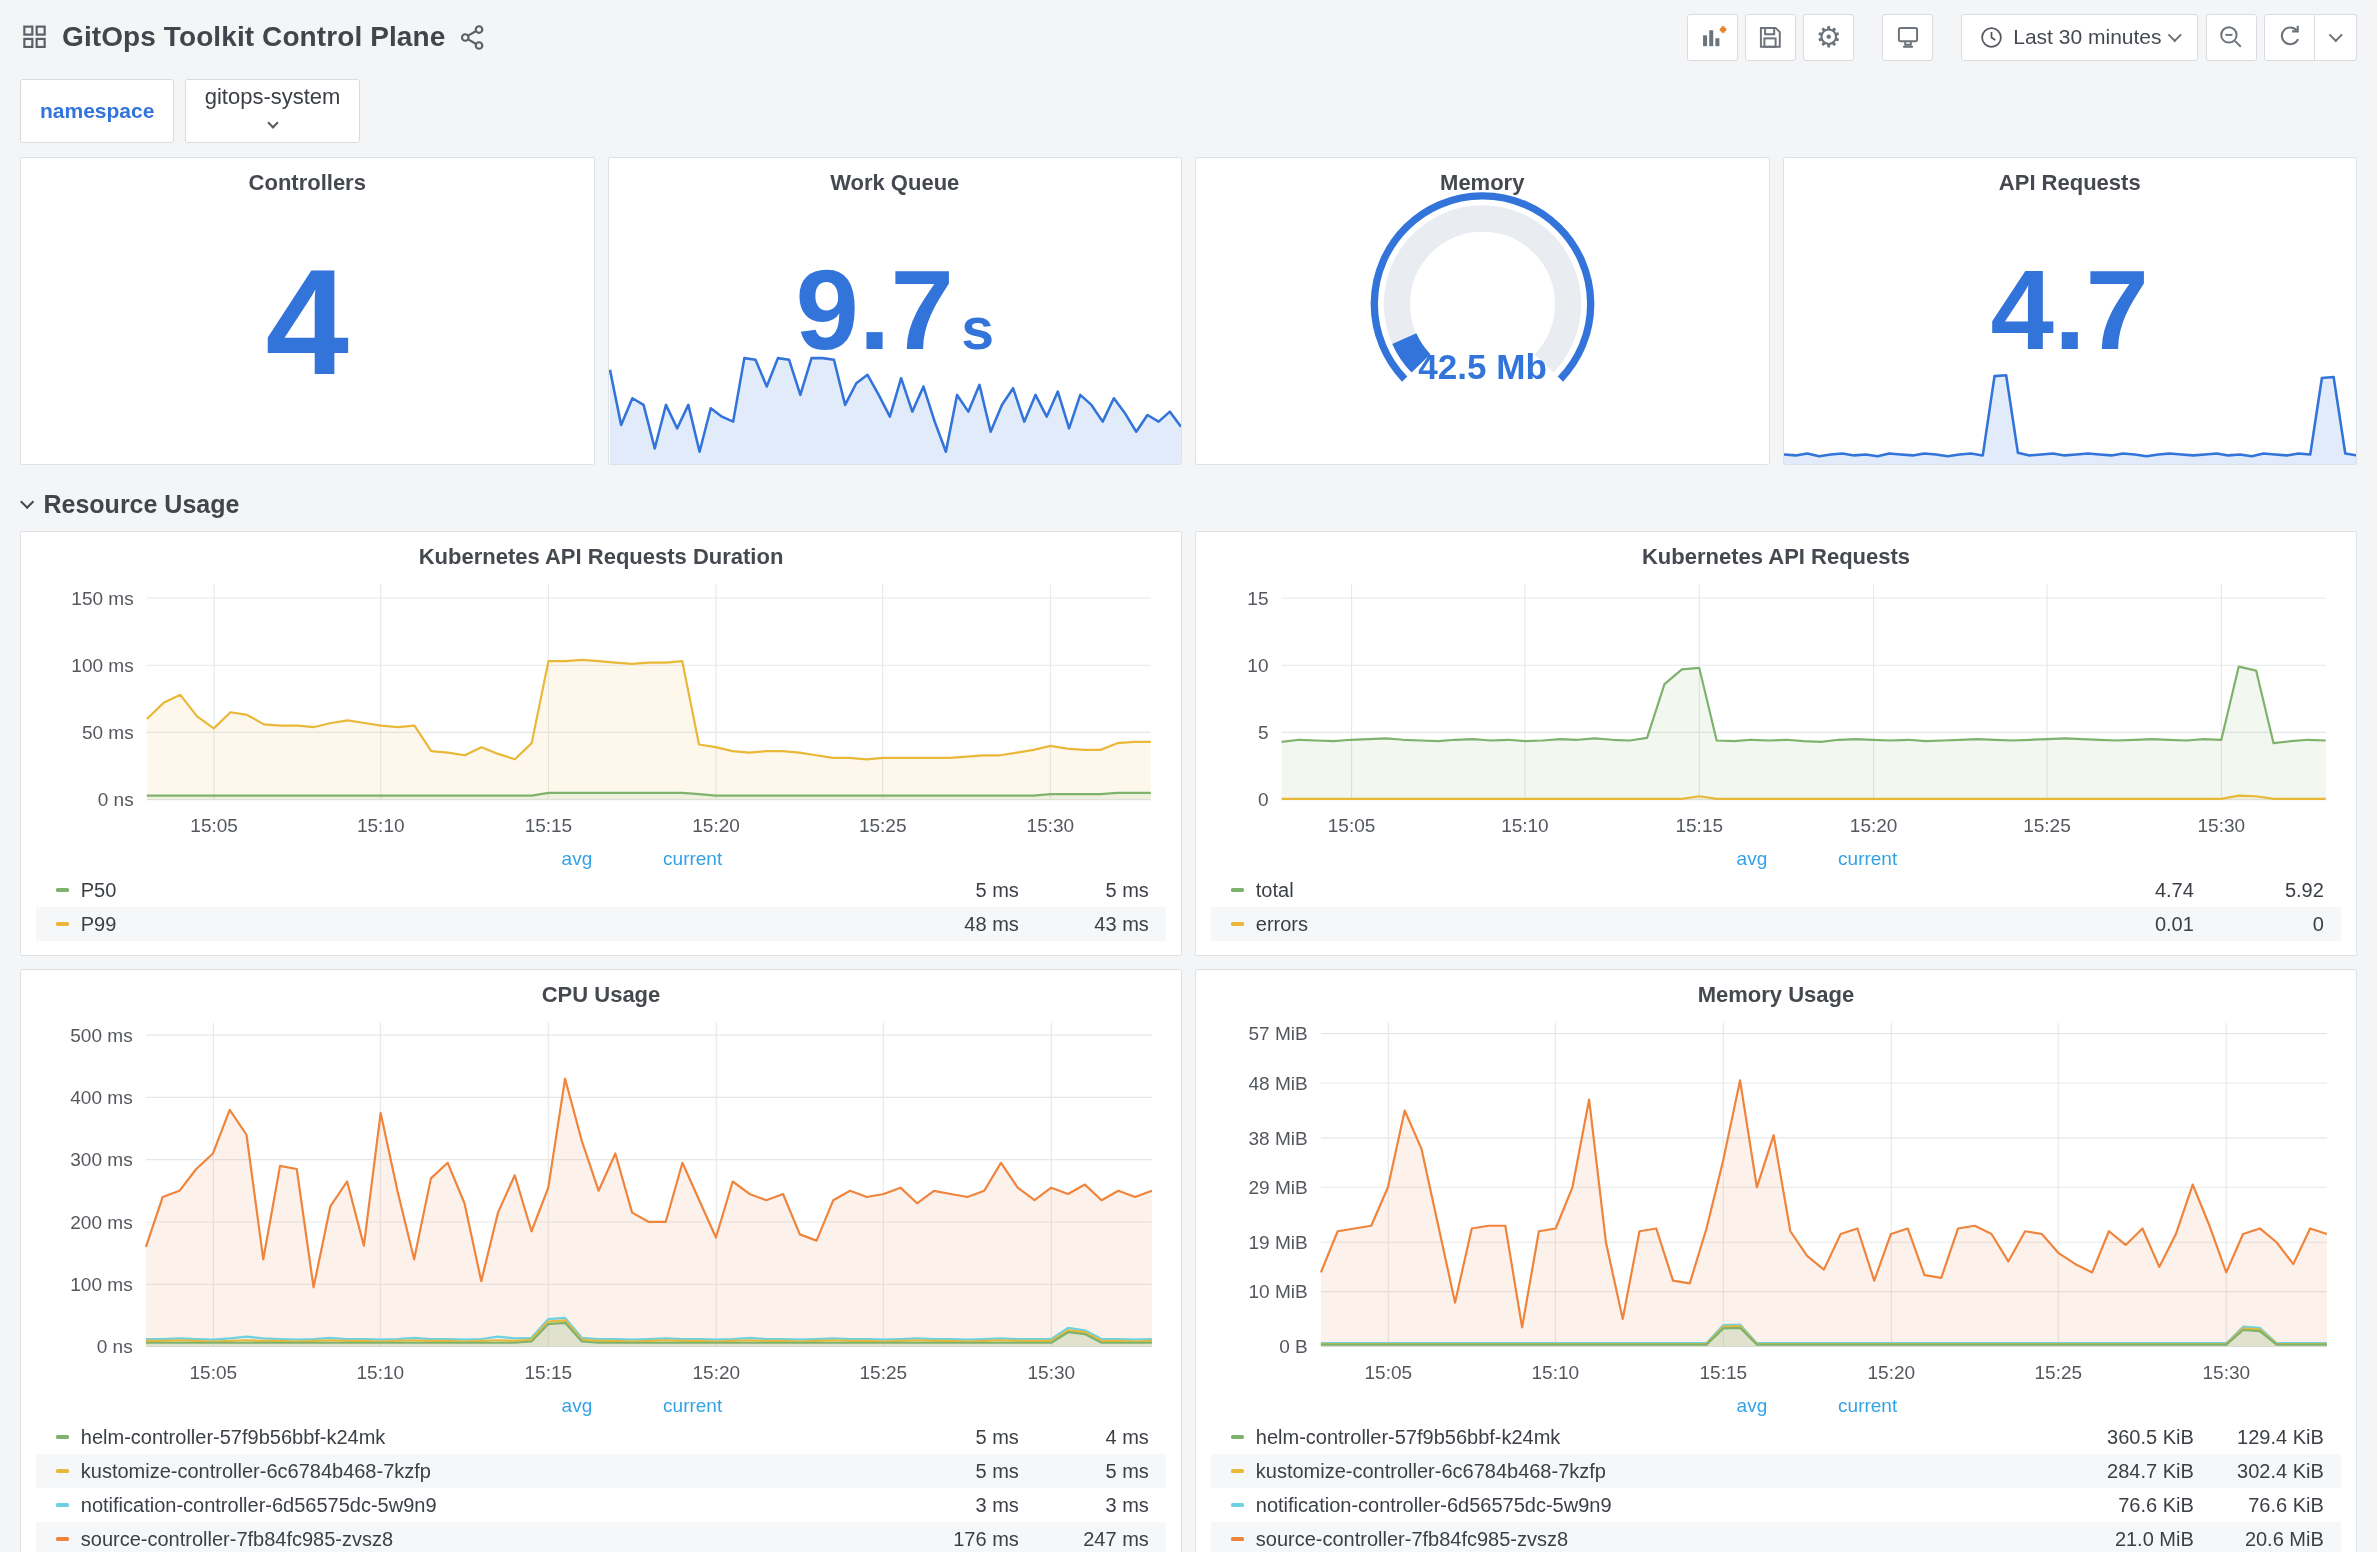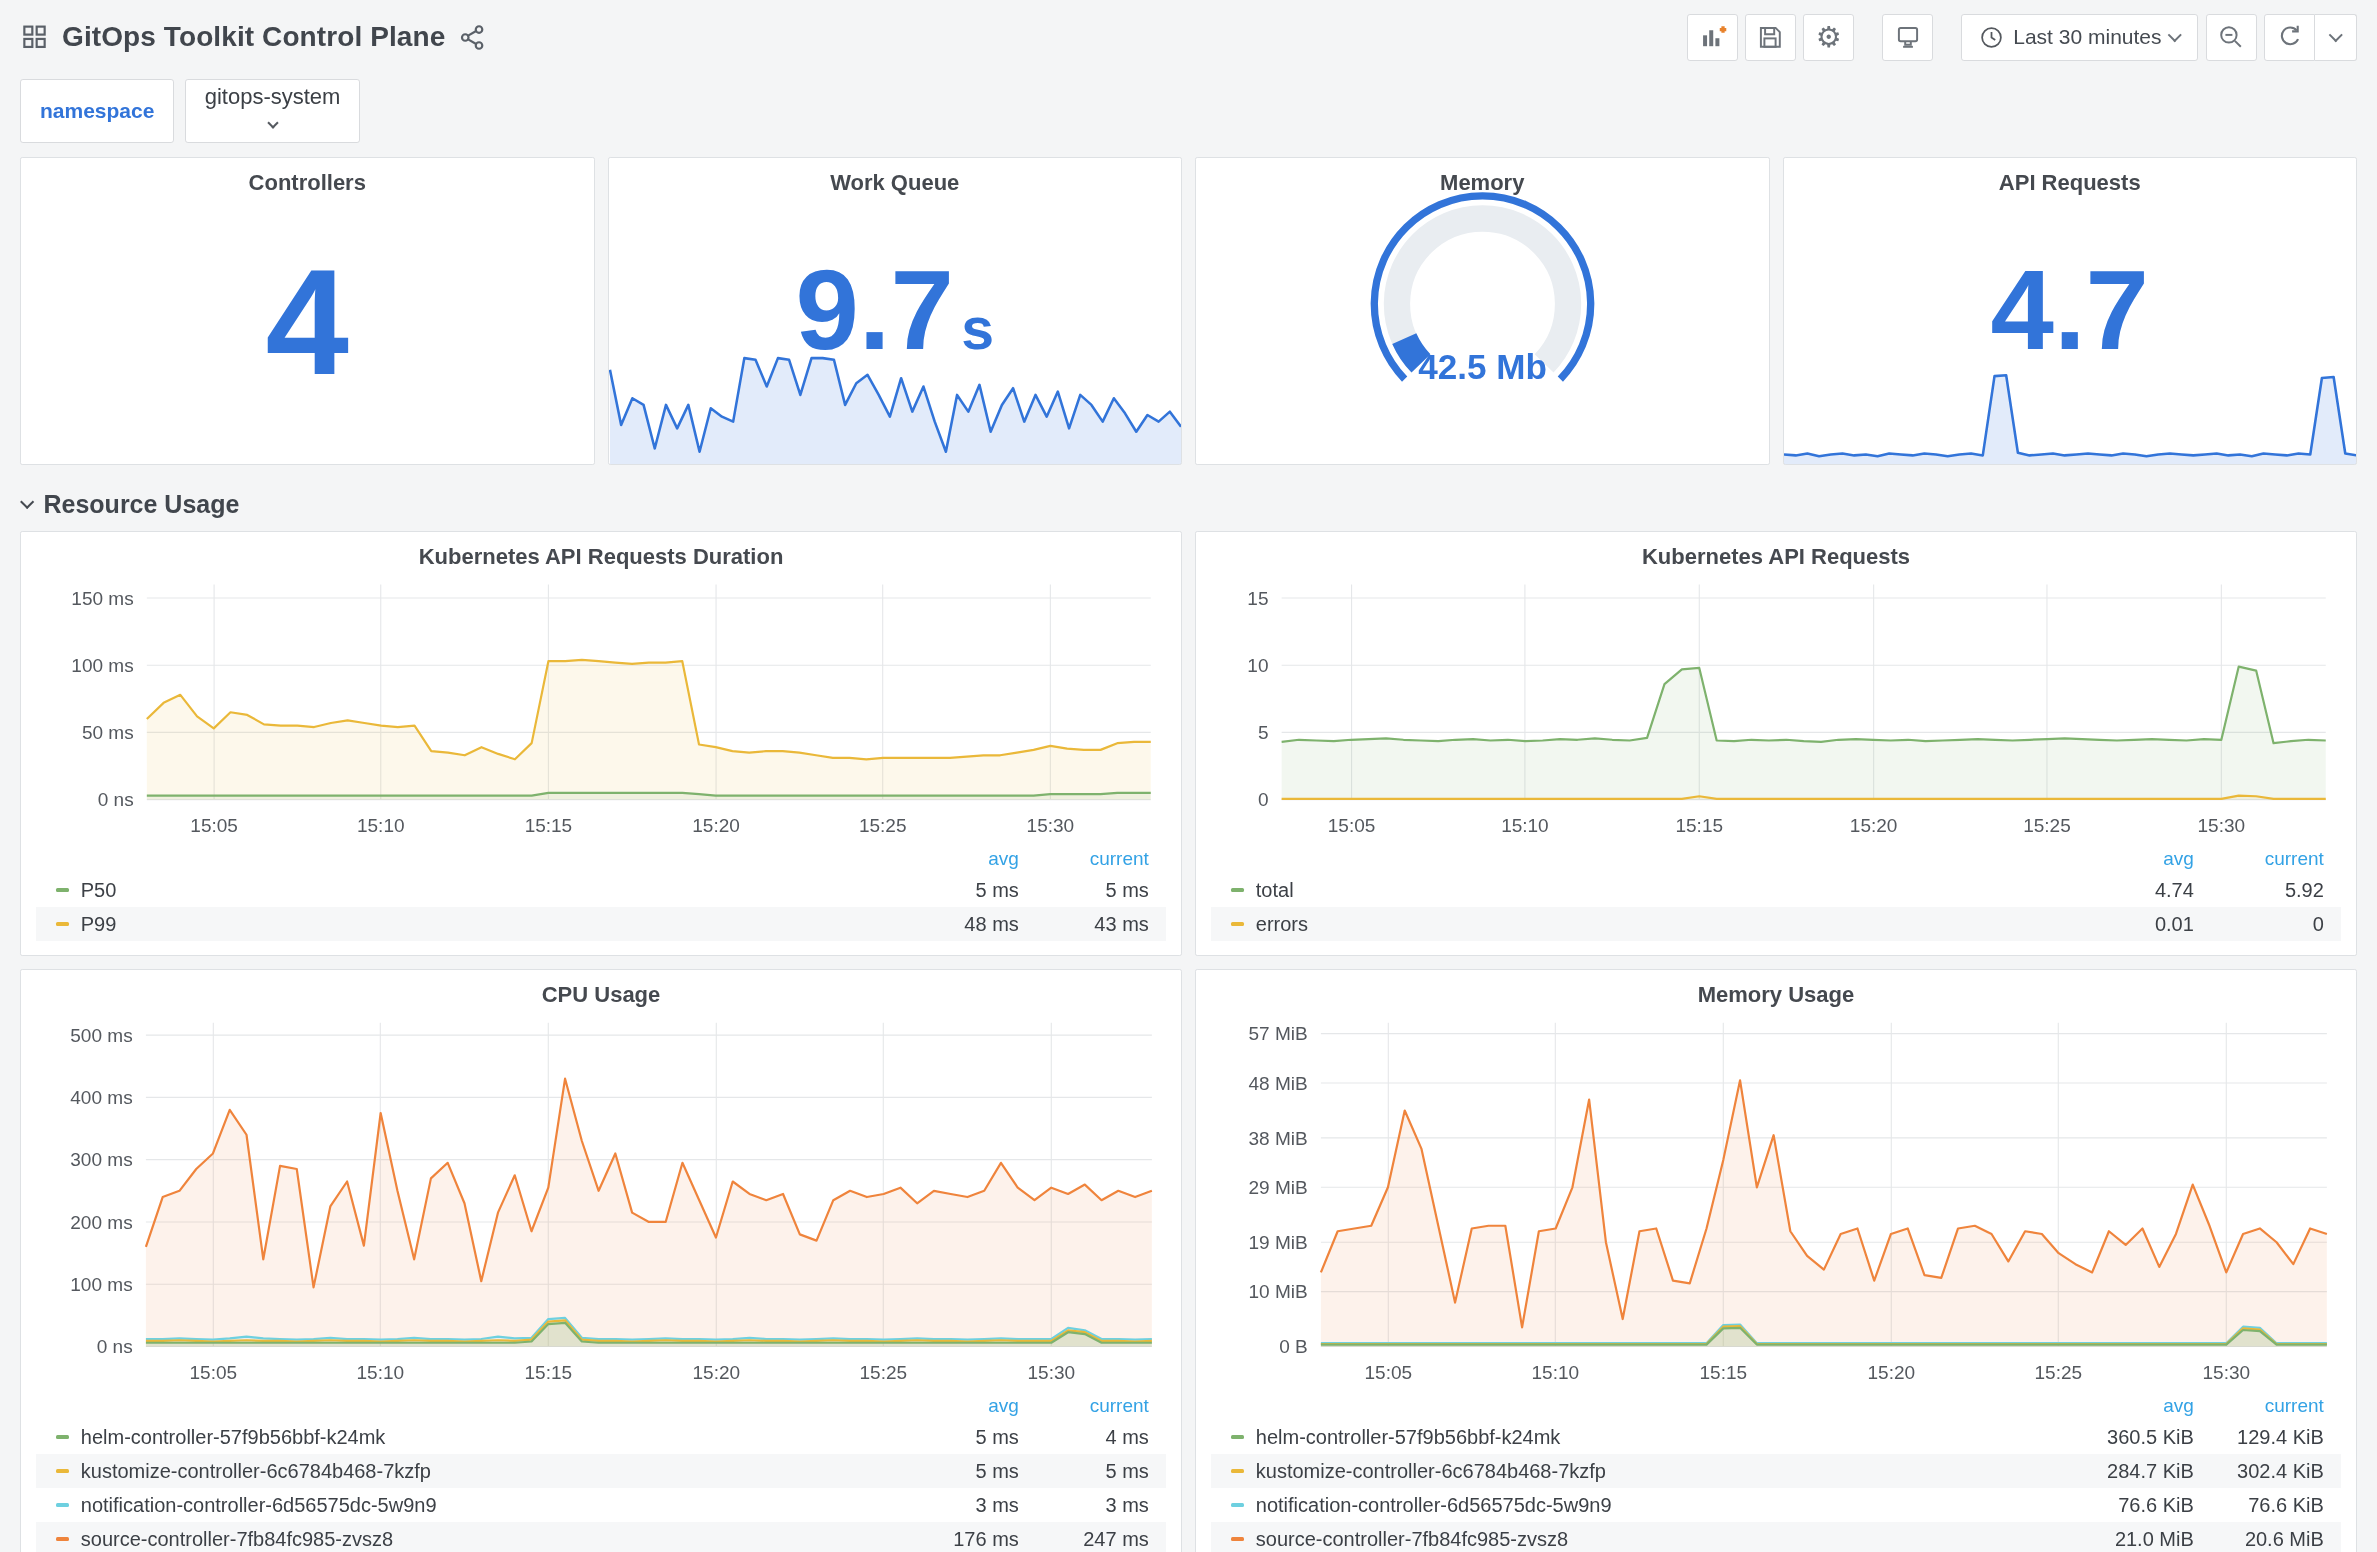--- a/index.html
+++ b/index.html
@@ -51,21 +51,21 @@
   .section h2 { font-size:25px; font-weight:700; color:#41464d; }
 
   
   .charts { display:grid; grid-template-columns:1fr 1fr; gap:13px; }
   .chart-panel { padding:0 14.6px 5.9px; }
   .chart-panel.r1 { height:425px; }
   .chart-panel.r2 { height:692px; }
   .tick { font:26px "Liberation Sans", sans-serif; fill:#54585e; }
 
   .legend { margin-top:1.5px; }
-  .lg-head { display:flex; justify-content:flex-end; padding:2.9px 17.6px 2.9px 0; }
+  .lg-head { display:flex; justify-content:center; padding:2.9px 17.6px 2.9px 0; }
   .lg-col { width:130px; text-align:right; color:#33a2e5; font-size:19px; font-weight:500; cursor:pointer; }
   .lg-row { display:flex; align-items:center; height:34px; padding:0 17.6px 0 20.5px; font-size:20px; color:#3c4046; }
   .lg-row.alt { background:#f6f7f8; }
   .swatch { width:13px; height:3.7px; border-radius:1.5px; margin-right:11.7px; flex:none; }
   .lg-name { flex:1; cursor:pointer; }
   .lg-val { width:130px; text-align:right; }
 
   svg.icon { display:block; }
 </style>
 </head>

